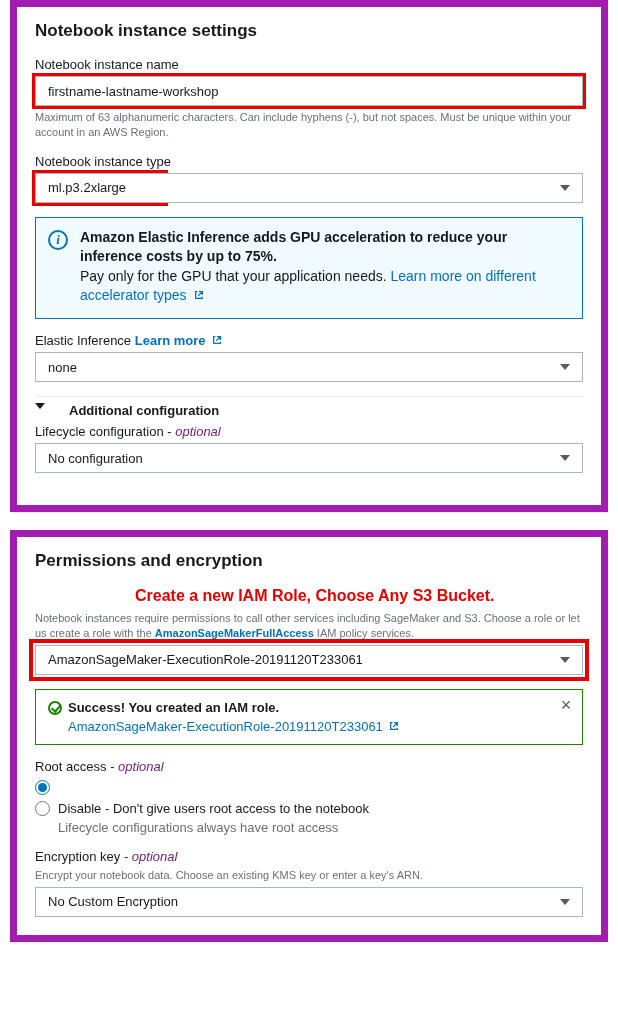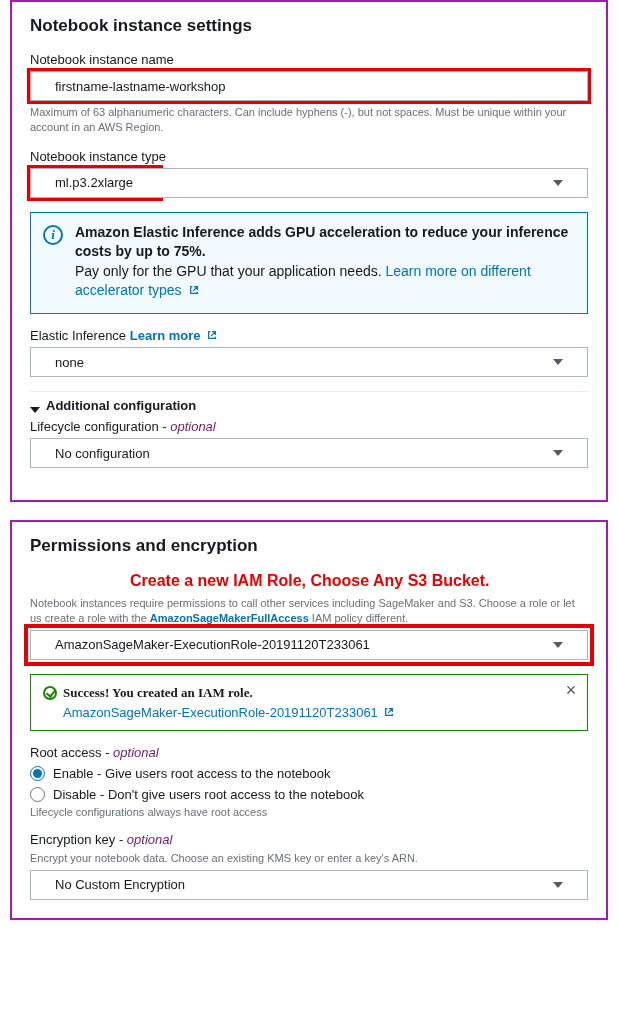--- a/index.html
+++ b/index.html
@@ -7,21 +7,21 @@
     font-family: "Amazon Ember", "Helvetica Neue", Arial, sans-serif;
     font-size: 13px;
     color: #16191f;
     background: #fff;
     width: 618px;
   }
   .outer {
     padding: 0 10px 20px 10px;
   }
   .panel {
-    border: 2px solid #a21caf;
+    border: 7px solid #a21caf;
     background: #fff;
     box-shadow: 0 1px 1px rgba(0,0,0,0.05);
     margin-bottom: 18px;
     padding: 14px 18px 18px 18px;
   }
   .panel h2 {
     font-size: 17px;
     font-weight: 700;
     margin-bottom: 16px;
   }
@@ -36,21 +36,21 @@
     font-size: 11px;
     color: #687078;
     margin-top: 4px;
     line-height: 1.35;
   }
   .hint-top { margin-top:0; margin-bottom:4px; }
   input[type=text], .select {
     width: 100%;
     height: 30px;
     border: 1px solid #aab7b8;
-    padding: 4px 24px;
+    padding: 4px 12px;
     font-size: 13px;
     background: #fff;
     color: #16191f;
   }
   .select {
     display: flex;
     align-items: center;
     justify-content: space-between;
     cursor: pointer;
   }
@@ -94,21 +94,21 @@
   .info-text { font-size: 14px; line-height: 1.4; }
   .info-text b { font-weight: 700; }
   .link { color: #0073bb; cursor: pointer; }
   .ext-icon {
     display: inline-block;
     width: 10px; height: 10px;
     margin-left: 3px;
     vertical-align: baseline;
   }
   .expander {
-    display: flex; align-items:flex-end; gap:6px;
+    display: flex; align-items:flex-start; gap:24px;
     font-weight: 700; font-size: 13px;
     cursor: pointer;
     padding: 6px 0;
     border-top: 1px solid #eaeded;
     margin-top: 6px;
   }
   .expander .tri {
     width:0;height:0;
     border-left:5px solid transparent;
     border-right:5px solid transparent;
@@ -121,21 +121,21 @@
     margin: 0 0 6px 100px;
   }
   .iam-hint .link { color:#0073bb; font-weight:700; font-size:11px;}
   .success-box {
     border: 1px solid #1d8102;
     background: #fff;
     padding: 10px 12px;
     margin: 14px 0;
     position: relative;
   }
-  .success-row { display:flex; align-items:flex-start; gap:6px;font-family:Liberation Serif, serif; }
+  .success-row { display:flex; align-items:flex-start; gap:6px; }
   .check-icon {
     width:14px; height:14px;
     border:2px solid #1d8102;
     border-radius:50%;
     position:relative;
     flex:0 0 auto;
     margin-top:1px;
   }
   .check-icon::after{
     content:"";
@@ -153,21 +153,21 @@
     text-align:center;
   }
   .radio-row {
     display:flex; align-items:center; gap:8px;
     margin:6px 0;
     font-size:13px;
   }
   input[type=radio]{
     width:15px;height:15px; accent-color:#0073bb;
   }
-  .radio-sub { font-size:11px; color:#687078; margin-top:-2px; margin-bottom:8px;}
+  .radio-sub { font-size:13px; color:#687078; margin-left:23px; margin-top:-2px; margin-bottom:8px;}
   svg.ext { stroke:#0073bb; fill:none; }
 </style>
 </head>
 <body>
 
 <div class="outer">
 
   <div class="panel">
     <h2>Notebook instance settings</h2>
 
@@ -244,21 +244,21 @@
 
   </div>
 
   <div class="panel">
     <h2>Permissions and encryption</h2>
 
     <div class="red-annot">Create a new IAM Role, Choose Any S3 Bucket.</div>
 
     <div class="field">
       <div class="hint hint-top iam-hint">
-        <span>Notebook instances require permissions to call other services including SageMaker and S3. Choose a role or let us create a role with the </span><span class="link">AmazonSageMakerFullAccess</span><span> IAM policy different.</span>
+        <span>Notebook instances require permissions to call other services including SageMaker and S3. Choose a role or let us create a role with the </span><span class="link">AmazonSageMakerFullAccess</span><span> IAM policy services.</span>
       </div>
       <div class="red-box-big">
         <div class="select">
           <span>AmazonSageMaker-ExecutionRole-20191120T233061</span>
           <span class="caret"></span>
         </div>
       </div>
     </div>
 
     <div class="success-box">
@@ -276,21 +276,20 @@
         </span>
       </div>
     </div>
 
     <div class="field">
       <div class="label">
         <span>Root access</span> - <span class="optional">optional</span>
       </div>
       <label class="radio-row">
         <input type="radio" name="root" checked="" style="">
-        <span>Enable - Give users root access to the notebook</span>
       </label>
       <label class="radio-row">
         <input type="radio" name="root" style="">
         <span>Disable - Don't give users root access to the notebook</span>
       </label>
       <div class="radio-sub">Lifecycle configurations always have root access</div>
     </div>
 
     <div class="field" style="margin-bottom:0;">
       <div class="label">

